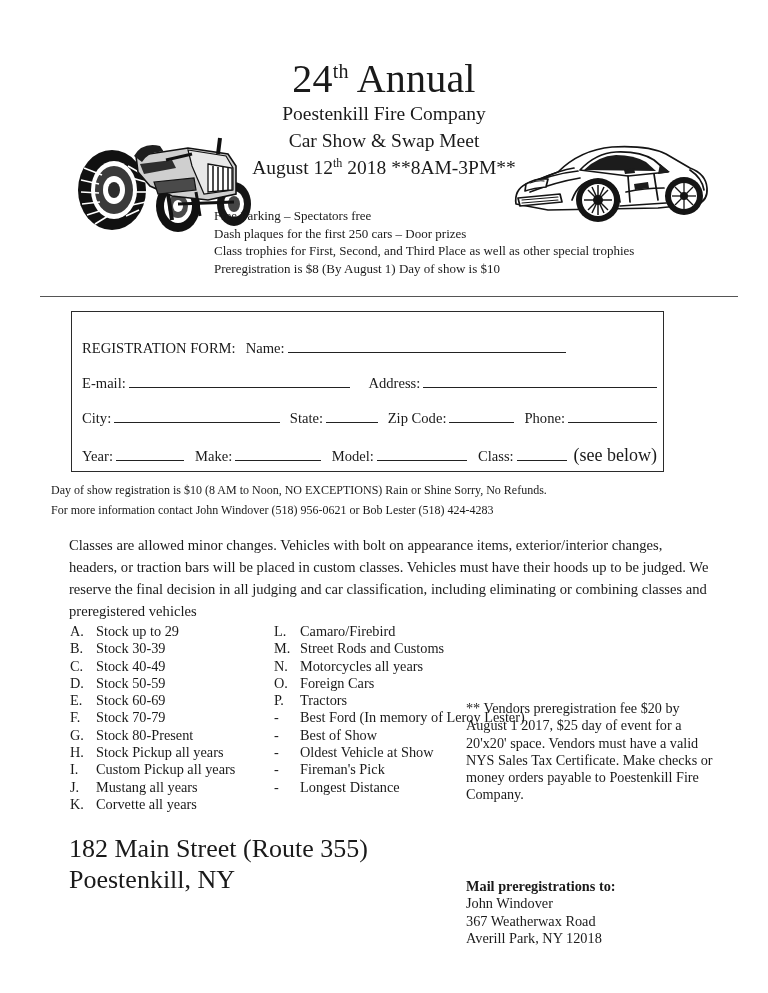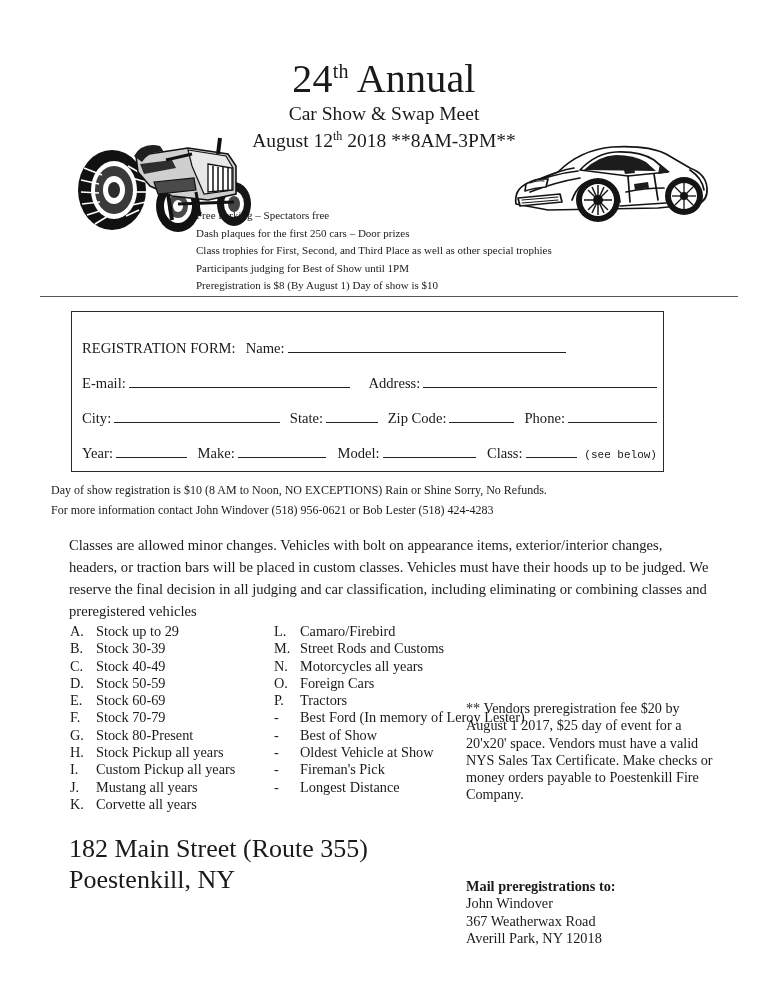--- a/index.html
+++ b/index.html
@@ -62,23 +62,23 @@
   .clip {
     position: absolute;
   }
   .clip-tractor { left: 68px; top: 62px; width: 190px; height: 122px; }
   .clip-car     { left: 508px; top: 72px; width: 206px; height: 110px; }
   .clip svg { display: block; width: 100%; height: 100%; }
 
   
   .info-block {
     position: absolute;
-    left: 196px;
+    left: 214px;
     top: 207px;
-    font-size: 11px;
+    font-size: 13px;
     line-height: 17.5px;
   }
   .info-line { white-space: nowrap; }
 
   
   .divider {
     position: absolute;
     left: 40px;
     top: 296px;
     width: 698px;
@@ -120,21 +120,21 @@
   .rule-email   { width: 239px; margin-right: 18px; }
   .rule-address { width: 252px; margin-right: 0; }
   .rule-city    { width: 186px; margin-right: 10px; }
   .rule-state   { width: 58px;  margin-right: 10px; }
   .rule-zip     { width: 73px;  margin-right: 10px; }
   .rule-phone   { width: 100px; margin-right: 0; }
   .rule-year    { width: 90px;  margin-right: 11px; }
   .rule-make    { width: 113px; margin-right: 11px; }
   .rule-model   { width: 119px; margin-right: 11px; }
   .rule-class   { width: 66px;  margin-right: 7px; }
-  .see-below { font-size: 11px; font-family: Liberation Mono, monospace; }
+  .see-below { font-size: 18px; }
   .gap-s { display: inline-block; width: 7px; }
 
   
   .para-contact {
     position: absolute;
     left: 51px;
     top: 481px;
     width: 660px;
     font-size: 12px;
     line-height: 19.5px;
@@ -265,20 +265,21 @@
           <path d="M128 72 L132 96" stroke="#111" stroke-width="3"></path>
           <path d="M110 84 L166 82" stroke="#111" stroke-width="3"></path>
 
           <path d="M150 34 L152 18" stroke="#111" stroke-width="4"></path>
         </g>
       </svg>
     </div>
 
     <div class="header-title-block">
       <div class="title-main"><span>24</span><sup>th</sup><span> Annual</span></div>
+      <div class="title-sub">Poestenkill Fire Company</div>
       <div class="title-sub">Car Show &amp; Swap Meet</div>
       <div class="title-sub"><span>August 12</span><sup>th</sup><span> 2018 **8AM-3PM**</span></div>
     </div>
 
     <div class="clip clip-car">
       <svg viewBox="0 0 206 110" xmlns="http://www.w3.org/2000/svg">
         <g fill="none" stroke="#141414" stroke-width="1.7" stroke-linejoin="round" stroke-linecap="round">
 
           <path d="M8 74 Q6 60 18 54 L50 42 Q72 20 104 17 Q140 15 158 24 L182 38 Q198 44 199 58 Q200 70 190 74 L150 78 L40 80 Z" fill="#ffffff"></path>
 
@@ -339,21 +340,20 @@
           </g>
         </g>
       </svg>
     </div>
   </div>
 
   <div class="info-block">
     <div class="info-line">Free Parking – Spectators free</div>
     <div class="info-line">Dash plaques for the first 250 cars – Door prizes</div>
     <div class="info-line">Class trophies for First, Second, and Third Place as well as other special trophies</div>
-    <div class="info-line">Participants judging for Best of Show until 1PM</div>
     <div class="info-line">Preregistration is $8 (By August 1) Day of show is $10</div>
   </div>
 
   <div class="divider"></div>
 
   <div class="form-box">
 
     <div class="form-row form-row-1">
       <span class="fld-label">REGISTRATION FORM:</span>
       <span class="gap-s"></span>

